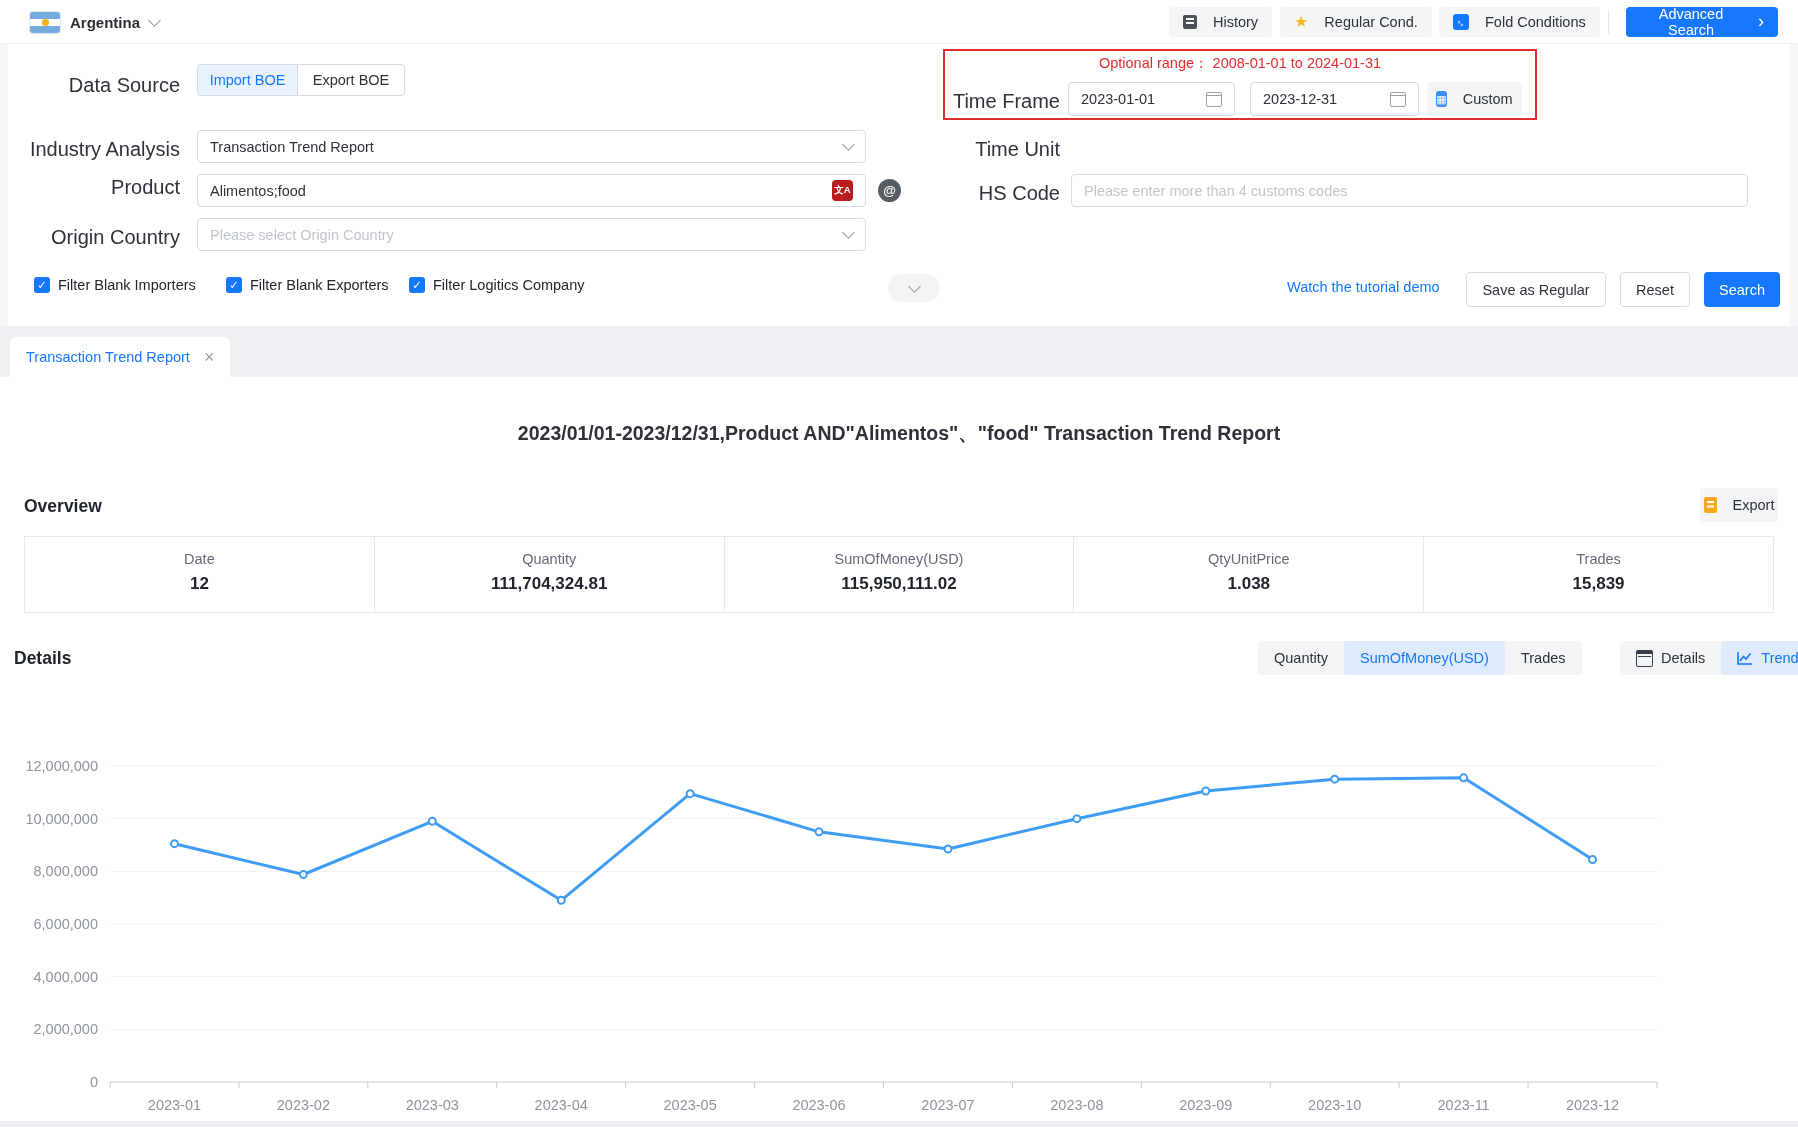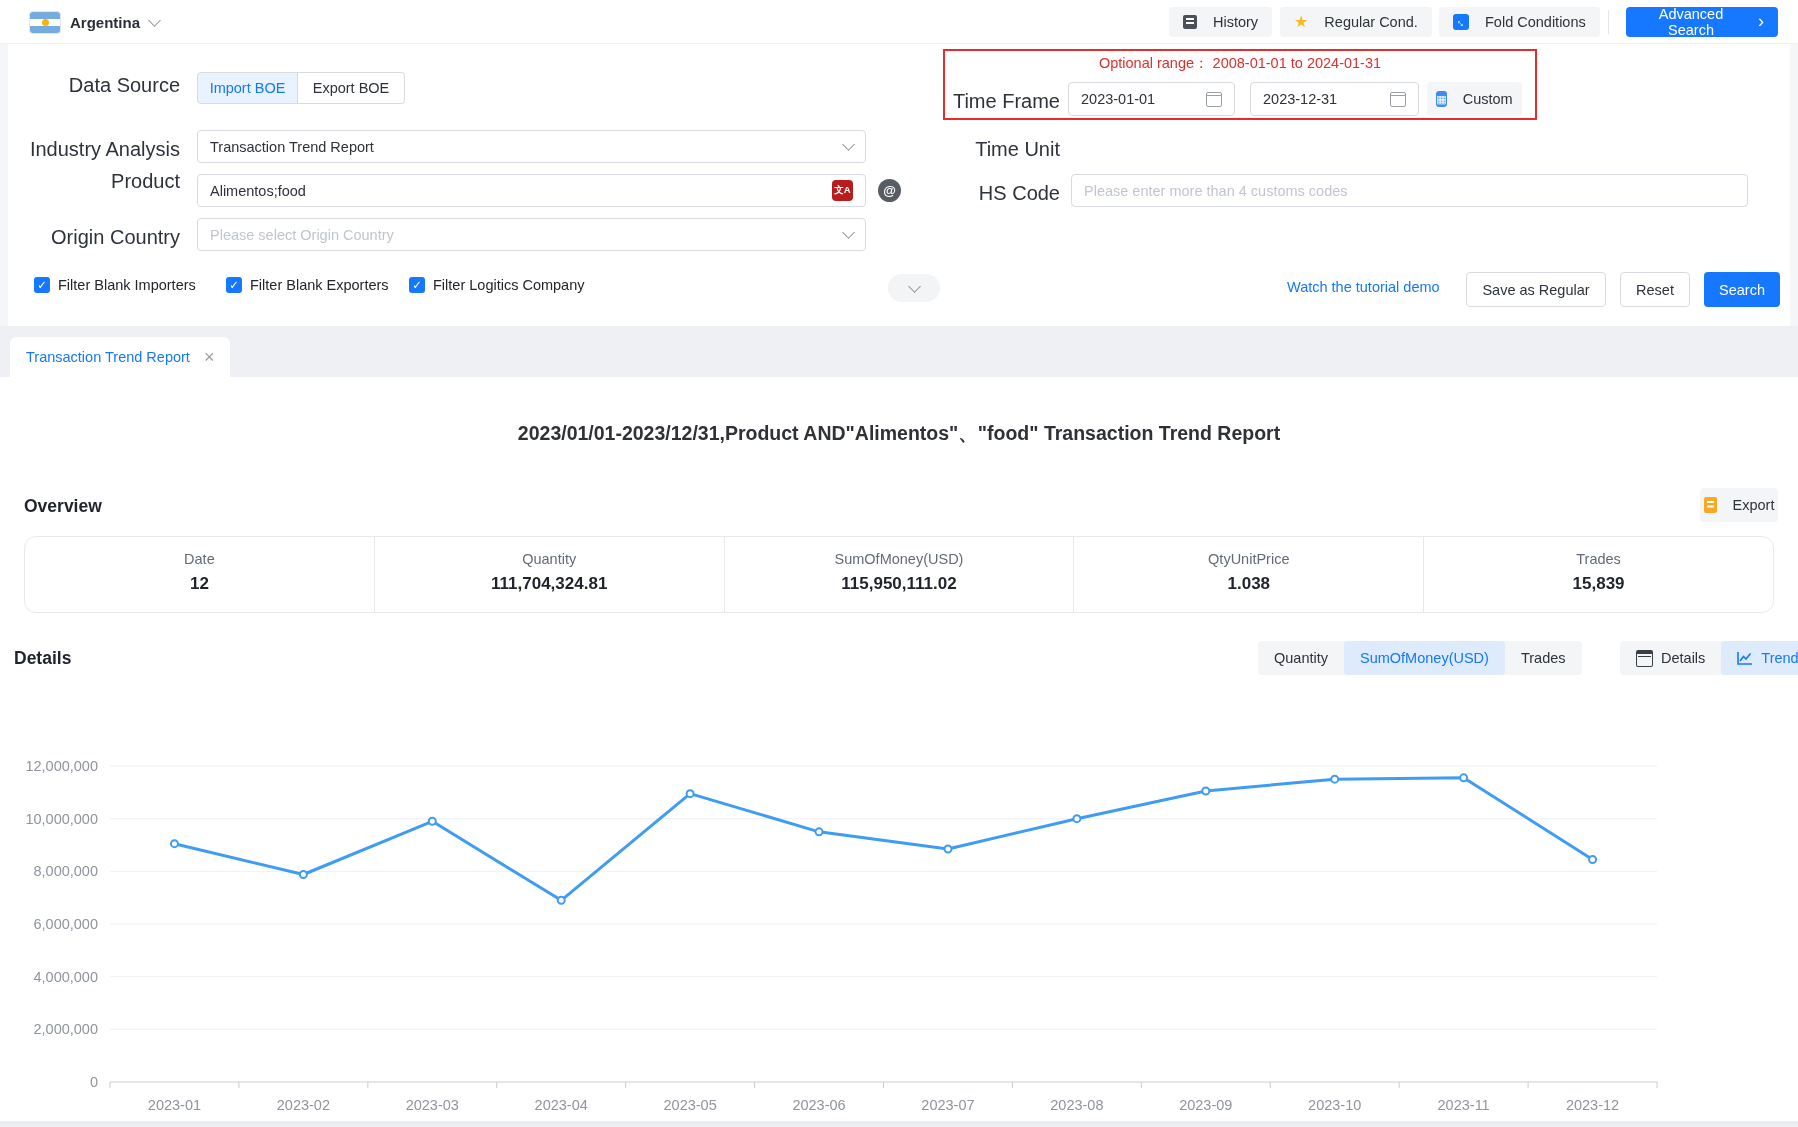--- a/index.html
+++ b/index.html
@@ -54,21 +54,21 @@
   .form-btn.primary{background:#1677ff;border:none;color:#fff;}
   
   .tabstrip{left:0;top:326px;width:1798px;height:51px;background:#eef0f3;}
   .tab{display:flex;align-items:center;gap:14px;padding:0 16px;background:#fff;border-radius:6px 6px 0 0;color:#1677ff;font-size:14.5px;cursor:pointer;}
   .close-x{color:#9aa0a8;font-size:18px;line-height:1;cursor:pointer;}
   
   .rtitle{font-size:19.5px;font-weight:600;color:#2e3138;text-align:center;}
   .h2{font-size:17.5px;font-weight:bold;color:#1f232b;}
   .doc-icon{width:13px;height:16px;background:#f9a825;border-radius:2px;position:relative;flex:none;}
   .doc-icon::after{content:'';position:absolute;left:3px;right:3px;top:4px;height:2px;background:#fff;box-shadow:0 4.5px 0 #fff;}
-  .statcard{display:flex;border:1px solid #e7e9ec;border-radius:12px;background:#fff;}
+  .statcard{display:flex;border:1px solid #e7e9ec;border-radius:0;background:#fff;}
   .statcol{flex:1;text-align:center;padding-top:14px;}
   .statcol + .statcol{border-left:1px solid #e7e9ec;}
   .statlabel{font-size:14.5px;color:#646b76;}
   .statval{font-size:17px;font-weight:bold;color:#1f232b;margin-top:7px;}
   
   .group{display:inline-flex;align-items:center;background:#f4f5f7;border-radius:4px;height:34px;}
   .gitem{display:inline-flex;align-items:center;gap:8px;padding:0 16px;height:34px;font-size:14.5px;color:#2e323a;cursor:pointer;border-radius:4px;}
   .gitem.active{background:#ddebfc;color:#1677ff;}
   .tbl-icon{width:15px;height:12px;border:1.5px solid #3a3f47;border-top:4px solid #3a3f47;border-radius:2px;position:relative;}
   .tbl-icon::after{content:'';position:absolute;left:1px;right:1px;top:2px;height:1.5px;background:#3a3f47;}
@@ -109,32 +109,32 @@
       </span>
     <span>Fold Conditions</span>
   </button>
   <span class="abs vdiv" style="left:1608px;top:10px;"></span>
   <button class="abs btn primary" style="left:1626px;top:7px;width:152px;">
     <span>Advanced Search</span>
     <span class="chev-right">›</span>
   </button>
 
   <span class="abs label" style="left:40px;top:74px;width:140px;">Data Source</span>
-  <div class="abs" style="left:197px;top:72px;display:flex;">
+  <div class="abs" style="left:197px;top:64px;display:flex;">
     <span class="seg first active" style="width:101px;">Import BOE</span>
     <span class="seg last" style="width:107px;">Export BOE</span>
   </div>
 
   <span class="abs label" style="left:20px;top:138px;width:160px;">Industry Analysis</span>
   <div class="abs field" style="left:197px;top:130px;width:669px;height:33px;">
     <span class="val">Transaction Trend Report</span>
     <span class="chev"></span>
   </div>
 
-  <span class="abs label" style="left:20px;top:170px;width:160px;">Product</span>
+  <span class="abs label" style="left:20px;top:176px;width:160px;">Product</span>
   <div class="abs field" style="left:197px;top:174px;width:669px;height:33px;">
     <input type="text" value="Alimentos;food" style="">
     <span class="trans-icon">文A</span>
   </div>
   <span class="abs engine-icon" style="left:878px;top:179px;">@</span>
 
   <span class="abs label" style="left:20px;top:226px;width:160px;">Origin Country</span>
   <div class="abs field" style="left:197px;top:218px;width:669px;height:33px;">
     <span class="val ph">Please select Origin Country</span>
     <span class="chev"></span>

